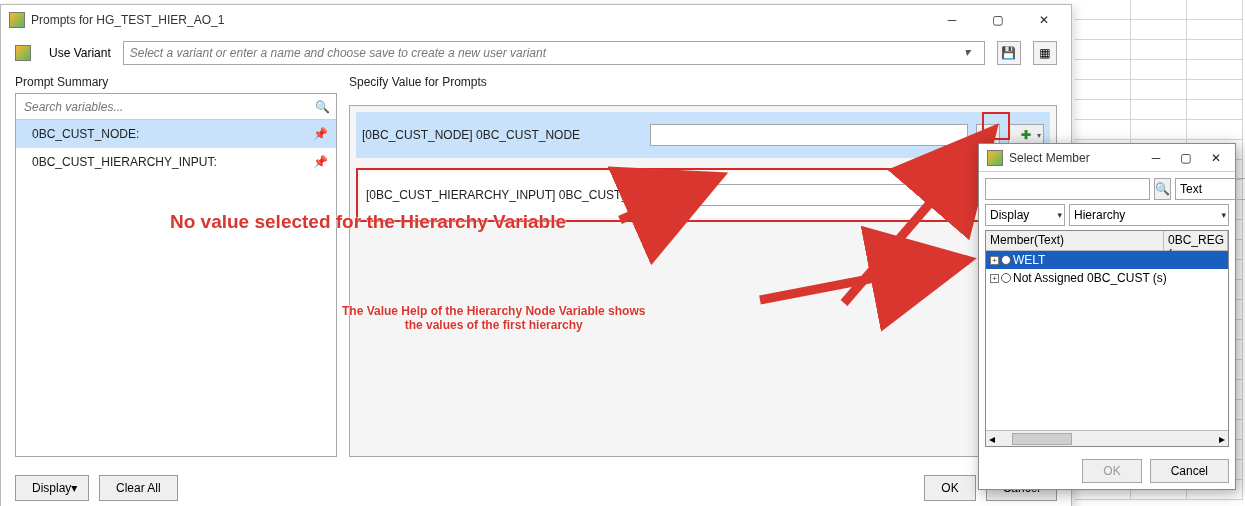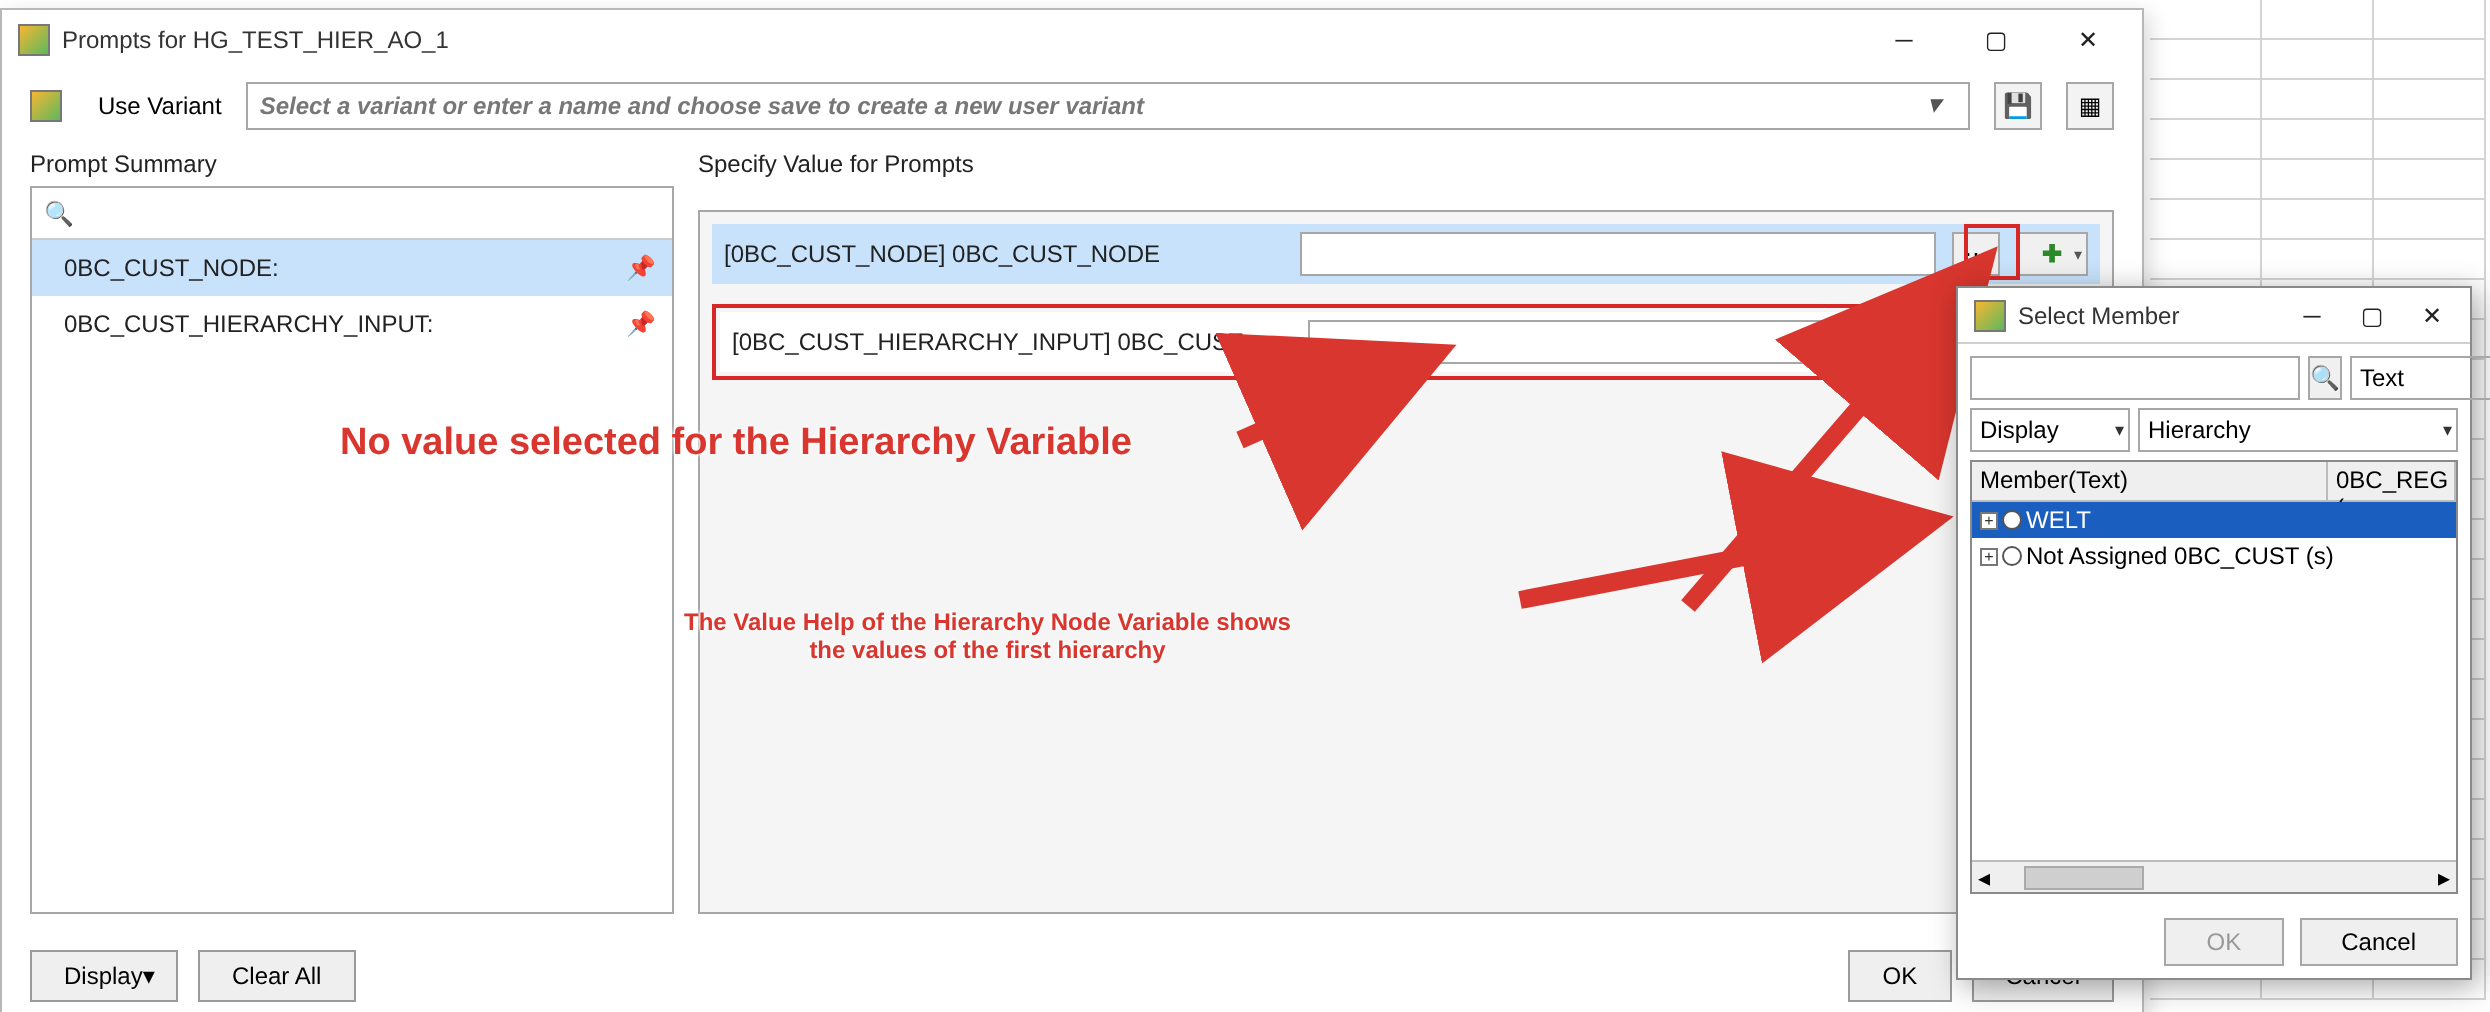--- a/index.html
+++ b/index.html
@@ -6,37 +6,37 @@
   body { margin: 0; background: #fff; position: relative; width: 1245px; height: 506px; overflow: hidden; }
   .spreadsheet { position: absolute; right: 0; top: 0; width: 170px; height: 100%; }
   .spreadsheet .cell { border-right: 1px solid #d4d4d4; border-bottom: 1px solid #d4d4d4; height: 20px; width: 56px; display: inline-block; }
   .window { position: absolute; left: 0; top: 4px; width: 1072px; height: 506px; background: #fff; border: 1px solid #b8b8b8; box-shadow: 3px 3px 10px rgba(0,0,0,.15); display: flex; flex-direction: column; }
   .titlebar { display: flex; align-items: center; height: 30px; padding: 0 4px 0 8px; background: #fff; }
   .title-icon { width: 16px; height: 16px; background: linear-gradient(135deg,#f7b733,#5cb85c); border: 1px solid #777; margin-right: 6px; }
   .title-text { flex: 1; color: #333; }
   .winbtns { display: flex; }
   .winbtn { width: 46px; height: 28px; display: flex; align-items: center; justify-content: center; color: #222; }
   .variant-row { display: flex; align-items: center; padding: 6px 14px 10px 14px; gap: 12px; }
-  .variant-select { flex: 1; height: 24px; border: 1px solid #a7a7a7; display: flex; align-items: center; padding: 0 6px; color: #777; font-style: italic; position: relative; background: #fff; font-weight: bold; }
+  .variant-select { flex: 1; height: 24px; border: 1px solid #a7a7a7; display: flex; align-items: center; padding: 0 6px; color: #777; font-style: italic; position: relative; background: #fff; }
   .variant-select .arrow { position: absolute; right: 4px; top: 3px; width: 16px; height: 16px; color: #555; }
   .iconbtn { width: 24px; height: 24px; border: 1px solid #a7a7a7; display: flex; align-items: center; justify-content: center; background: #f3f3f3; }
   .body { flex: 1; display: flex; padding: 0 14px 10px 14px; gap: 12px; }
   .col-left { width: 322px; display: flex; flex-direction: column; }
   .col-right { flex: 1; display: flex; flex-direction: column; gap: 12px; }
   .section-header { font-size: 12px; color: #222; padding-bottom: 4px; }
   .panel { border: 1px solid #a7a7a7; background: #fff; flex: 1; display: flex; flex-direction: column; }
   .searchbox { display: flex; align-items: center; border-bottom: 1px solid #ccc; height: 26px; padding: 0 6px; }
   .searchbox input { flex: 1; border: none; outline: none; font-style: italic; color: #888; background: transparent; }
   .searchbox .mag { color: #2a8a2a; }
   .prompt-list { flex: 1; }
   .prompt-item { display: flex; align-items: center; height: 28px; padding: 0 8px 0 16px; color: #222; }
   .prompt-item.selected { background: #c8e2fb; }
   .prompt-item .pin { color: #4a74c9; }
   .right-panel { border: 1px solid #a7a7a7; background: #f5f5f5; flex: 1; position: relative; padding: 6px; }
-  .prompt-row { display: flex; align-items: center; height: 30px; padding: 0 6px; gap: 8px; }
+  .prompt-row { display: flex; align-items: center; height: 46px; padding: 0 6px; gap: 8px; }
   .prompt-row.selected { background: #c8e2fb; }
   .prompt-row .lbl { width: 280px; overflow: hidden; text-overflow: ellipsis; white-space: nowrap; color: #222; }
   .prompt-row input { flex: 1; height: 22px; border: 1px solid #a7a7a7; background: #fff; padding: 0 4px; }
   .smallbtn { width: 24px; height: 22px; border: 1px solid #a7a7a7; background: #f0f0f0; display: flex; align-items: center; justify-content: center; position: relative; }
   .smallbtn.withdrop { width: 36px; }
   .smallbtn .drop { position: absolute; right: 2px; font-size: 8px; color: #555; }
   .row2-border { border: 2px solid #d72828; margin-top: 10px; padding: 2px; }
   .footer { display: flex; align-items: center; padding: 8px 14px; gap: 10px; border-top: 0; }
   .footer .btn { height: 26px; border: 1px solid #9a9a9a; background: #efefef; padding: 0 16px; display: flex; align-items: center; }
   .footer .display-btn { width: 74px; justify-content: space-between; }
@@ -123,20 +123,21 @@
     <div class="iconbtn">
         <span>▦</span>
       </div>
   </div>
 
   <div class="body">
     <div class="col-left">
       <div class="section-header">Prompt Summary</div>
       <div class="panel">
         <div class="searchbox">
+          <input placeholder="Search variables..." style="">
           <span class="mag">🔍</span>
         </div>
         <div class="prompt-list">
           <div class="prompt-item selected">
             <span style="flex:1">0BC_CUST_NODE:</span>
             <span class="pin">📌</span>
           </div>
           <div class="prompt-item">
             <span style="flex:1">0BC_CUST_HIERARCHY_INPUT:</span>
             <span class="pin">📌</span>

